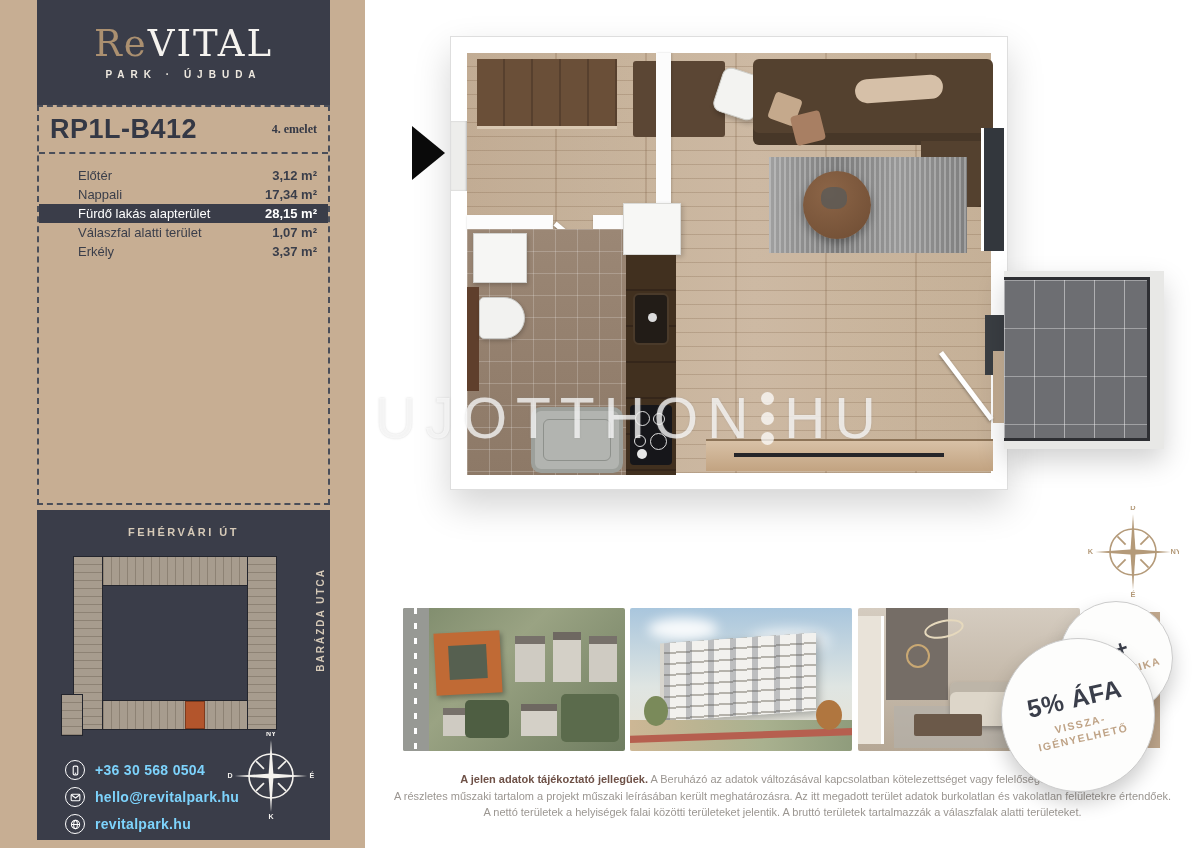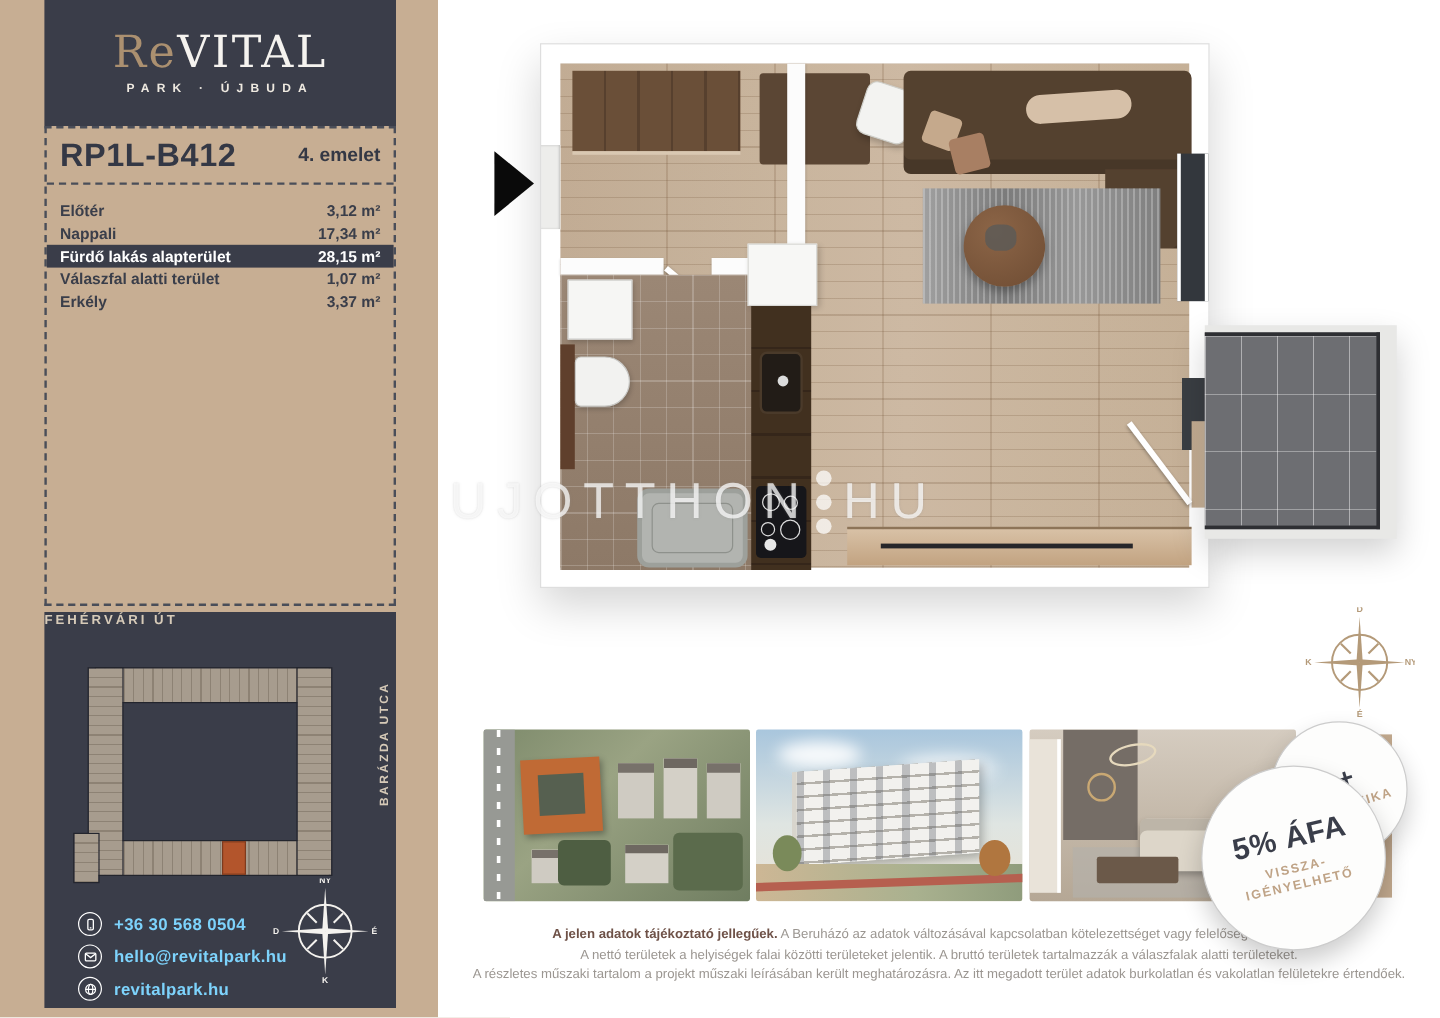--- a/index.html
+++ b/index.html
@@ -15,31 +15,31 @@
   .logo { font-family:"DejaVu Serif", serif; font-size:37px; letter-spacing:2px; line-height:1; }
   .logo .re { color:#ab9070; }
   .logo .vital { color:#f5f3ef; }
   .logo-sub { margin-top:7px; font-size:10px; font-weight:bold; letter-spacing:6px; color:#eee9e0; }
 
   .dashed-box { position:absolute; left:37px; top:105px; width:293px; height:400px;
                 border:2px dashed #4a4e59; }
   .title-row { height:47px; display:flex; align-items:center; padding:0 11px;
                border-bottom:2px dashed #4a4e59; }
   .unit-code { font-size:27px; font-weight:800; color:#343845; letter-spacing:.5px; }
-  .unit-floor { margin-left:auto; font-size:16px; font-weight:bold; color:#343845; }
+  .unit-floor { margin-left:auto; font-size:12px; font-weight:bold; color:#343845;font-family:Liberation Serif, serif; }
 
   .area-table { margin-top:12px; }
   .arow { display:flex; align-items:center; height:19px; padding:0 11px;
           font-size:13px; color:#3a3e4a; }
-  .arow .lbl { font-weight:700; }
+  .arow .lbl { font-weight:400;margin-left:28px; }
   .arow .val { margin-left:auto; font-weight:bold; }
   .arow.dark { background:#3a3d49; color:#ffffff; }
 
   .dark-panel { position:absolute; left:37px; top:510px; width:293px; height:330px; background:#3a3d49; }
-  .street-top { text-align:left; padding-top:1px; font-size:11px; font-weight:bold;
+  .street-top { text-align:center; padding-top:16px; font-size:11px; font-weight:bold;
                 letter-spacing:2.5px; color:#d6cab8; }
 
   .siteplan { position:absolute; left:20px; top:38px; width:240px; height:192px; }
   .strip { position:absolute; background:
              repeating-linear-gradient(90deg, #a79c8e 0 7px, #8d8274 7px 8px),
              linear-gradient(#a39888,#a39888);
            border:1px solid #23252d; }
   .strip.v { background:repeating-linear-gradient(180deg, #a79c8e 0 7px, #8d8274 7px 8px); }
   .strip.top    { left:22px; top:8px;   width:196px; height:30px; }
   .strip.bottom { left:22px; top:152px; width:196px; height:30px; }
@@ -170,21 +170,21 @@
              border:3px solid #2e2f33; border-left:none; }
   .arrow { position:absolute; left:12px; top:118px; width:0; height:0;
            border-top:27px solid transparent; border-bottom:27px solid transparent;
            border-left:33px solid #0b0b0b; }
   .recess { position:absolute; left:0px; top:84px; width:16px; height:70px; background:#ededeb;
             box-shadow:inset -1px 0 2px rgba(0,0,0,.2); }
 
   .watermark { position:absolute; left:10px; top:386px; height:64px; display:flex;
                align-items:center; z-index:5; color:rgba(255,255,255,.72);
                text-shadow:0 0 2px rgba(140,140,140,.35); }
-  .wm-txt { font-size:42px; font-weight:400; letter-spacing:9px; line-height:1; }
+  .wm-txt { font-size:57px; font-weight:400; letter-spacing:9px; line-height:1; }
   .wm-dots { display:flex; flex-direction:column; gap:7px; margin:0 10px 0 4px; }
   .wm-dots span { width:13px; height:13px; border-radius:50%; background:rgba(255,255,255,.72); }
 
   
   .photo { position:absolute; top:608px; width:222px; height:143px; overflow:hidden; border-radius:2px; }
   .photo > div { position:absolute; }
   .photo1 { left:38px; background:linear-gradient(135deg,#7d8a6b,#9aa383 40%,#6f7d60); }
   .p1-road { left:0; top:0; width:26px; height:143px; background:#979994; }
   .p1-road::after { content:""; position:absolute; left:11px; top:0; width:3px; height:143px;
      background:repeating-linear-gradient(180deg,#fff 0 6px, rgba(0,0,0,0) 6px 15px); }
@@ -485,18 +485,18 @@
         <div class="bg-main">5% ÁFA</div>
         <div class="bg-sub">
           <div>VISSZA-</div>
           <div>IGÉNYELHETŐ</div>
         </div>
       </div>
     </div>
 
     <div class="disclaimer">
       <div><span class="lead">A jelen adatok tájékoztató jellegűek.</span><span> A Beruházó az adatok változásával kapcsolatban kötelezettséget vagy felelőséget nem vállal.</span></div>
+      <div>A részletes műszaki tartalom a projekt műszaki leírásában került meghatározásra. Az itt megadott terület adatok burkolatlan és vakolatlan felületekre értendőek.</div>
       <div>A nettó területek a helyiségek falai közötti területeket jelentik. A bruttó területek tartalmazzák a válaszfalak alatti területeket.</div>
-      <div>A részletes műszaki tartalom a projekt műszaki leírásában került meghatározásra. Az itt megadott terület adatok burkolatlan és vakolatlan felületekre értendőek.</div>
     </div>
 
   </div>
 </div>
 
 </body></html>

